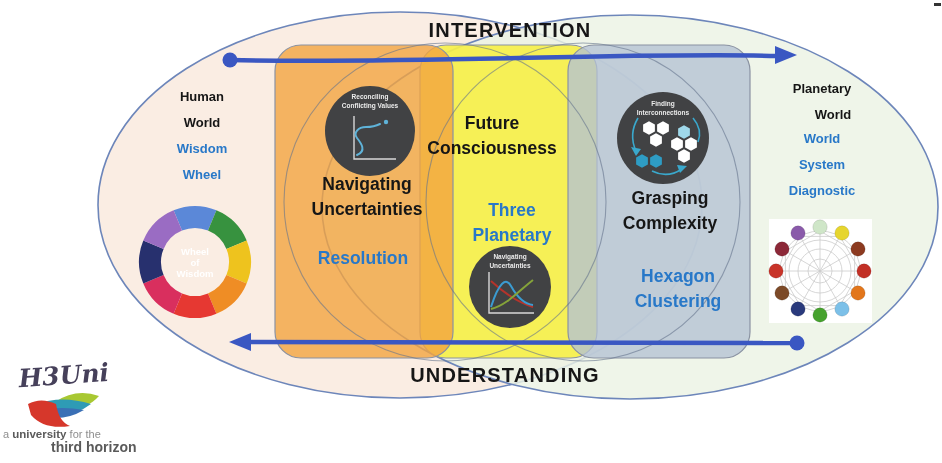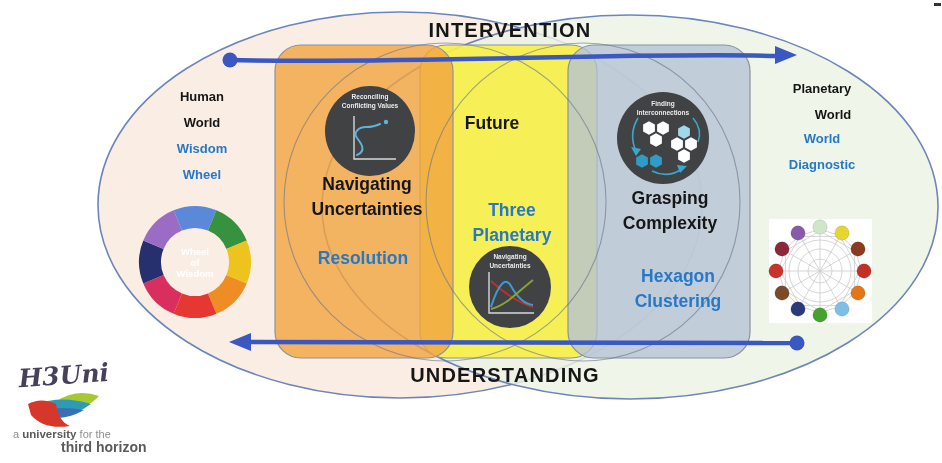--- a/index.html
+++ b/index.html
@@ -18,21 +18,21 @@
   .sz17  { font-size:17.5px; line-height:25px; }
   .icon-lbl {
     position:absolute; transform:translateX(-50%); text-align:center;
     color:#ececec; font-size:6.5px; line-height:9px; font-weight:700; white-space:nowrap;
   }
   .wheel-lbl {
     position:absolute; transform:translateX(-50%); text-align:center;
     color:#ffffff; font-size:9.5px; line-height:11px; font-weight:700;
   }
   .tagline {
-    position:absolute; left:13px; top:428px; width:170px;
+    position:absolute; left:3px; top:428px; width:170px;
     font-size:11px; color:#8e8e8e; font-weight:400; line-height:13px;
   }
   .tagline .bold { color:#5a5a5a; font-weight:700; font-size:11.5px; }
   .tagline .line2 { margin-left:48px; font-size:14px; }
 </style>
 </head>
 <body>
 
 <div id="stage">
 
@@ -162,20 +162,21 @@
   <div class="lbl sz17" style="left:367px; top:172px;">
     <div>Navigating</div>
     <div>Uncertainties</div>
   </div>
   <div class="lbl sz17 blue" style="left:363px; top:246px;">
     <div>Resolution</div>
   </div>
 
   <div class="lbl sz17" style="left:492px; top:111px;">
     <div>Future</div>
+    <div>Consciousness</div>
   </div>
   <div class="lbl sz17 blue" style="left:512px; top:186px;margin-top:12px;">
     <div>Three</div>
     <div>Planetary</div>
   </div>
 
   <div class="lbl sz17 blue" style="left:678px; top:264px;">
     <div>Hexagon</div>
     <div>Clustering</div>
   </div>
@@ -183,20 +184,21 @@
     <div>Grasping</div>
     <div>Complexity</div>
   </div>
 
   <div class="lbl sz19" style="left:822px; top:76px;text-align:right;">
     <div>Planetary</div>
     <div>World</div>
   </div>
   <div class="lbl sz19 blue" style="left:822px; top:126px;">
     <div>World</div>
+    <div>System</div>
     <div>Diagnostic</div>
   </div>
 
   <div class="icon-lbl" style="left:370px; top:92px;">
     <div>Reconciling</div>
     <div>Conflicting Values</div>
   </div>
   <div class="icon-lbl" style="left:510px; top:252px;">
     <div>Navigating</div>
     <div>Uncertainties</div>

